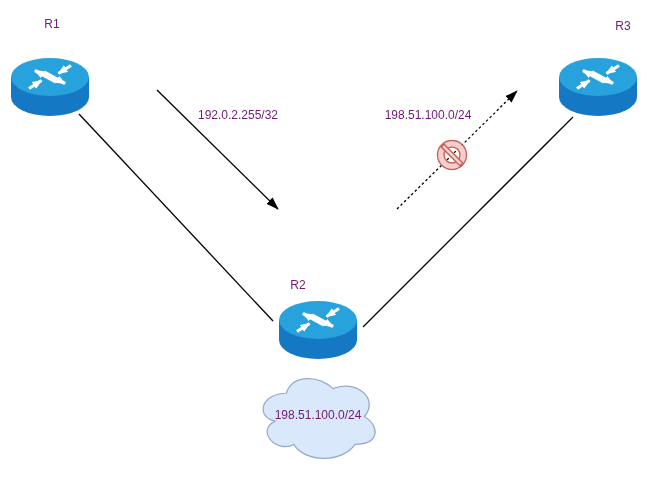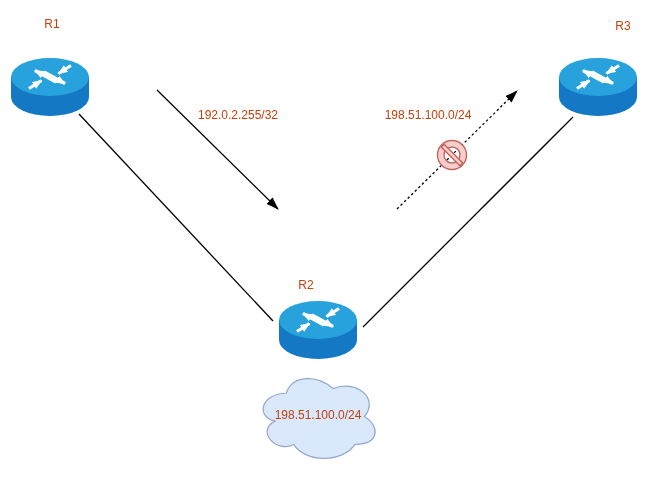--- a/index.html
+++ b/index.html
@@ -13,21 +13,21 @@
   }
   .stage svg.canvas {
     position: absolute;
     left: 0; top: 0;
   }
   .lbl {
     position: absolute;
     transform: translateX(-50%);
     font-size: 12px;
     line-height: 14px;
-    color: #c2410c;
+    color: #701a75;
     white-space: nowrap;
   }
 </style>
 </head>
 <body>
 
 <div class="stage">
 
   <svg class="canvas" width="647" height="481" viewBox="0 0 647 481">
     <defs>
@@ -83,20 +83,20 @@
     </g>
     <g>
       <use href="#router-shape" x="278" y="298"></use>
     </g>
     <g>
       <use href="#router-shape" x="558" y="55"></use>
     </g>
   </svg>
 
   <div class="lbl" style="left:52px; top:17px;">R1</div>
-  <div class="lbl" style="left:306px; top:278px;">R2</div>
+  <div class="lbl" style="left:298px; top:278px;">R2</div>
   <div class="lbl" style="left:623px; top:19px;">R3</div>
 
   <div class="lbl" style="left:238px; top:108px;">192.0.2.255/32</div>
   <div class="lbl" style="left:428px; top:108px;">198.51.100.0/24</div>
 
   <div class="lbl" style="left:318px; top:408px;">198.51.100.0/24</div>
 </div>
 
 </body></html>

